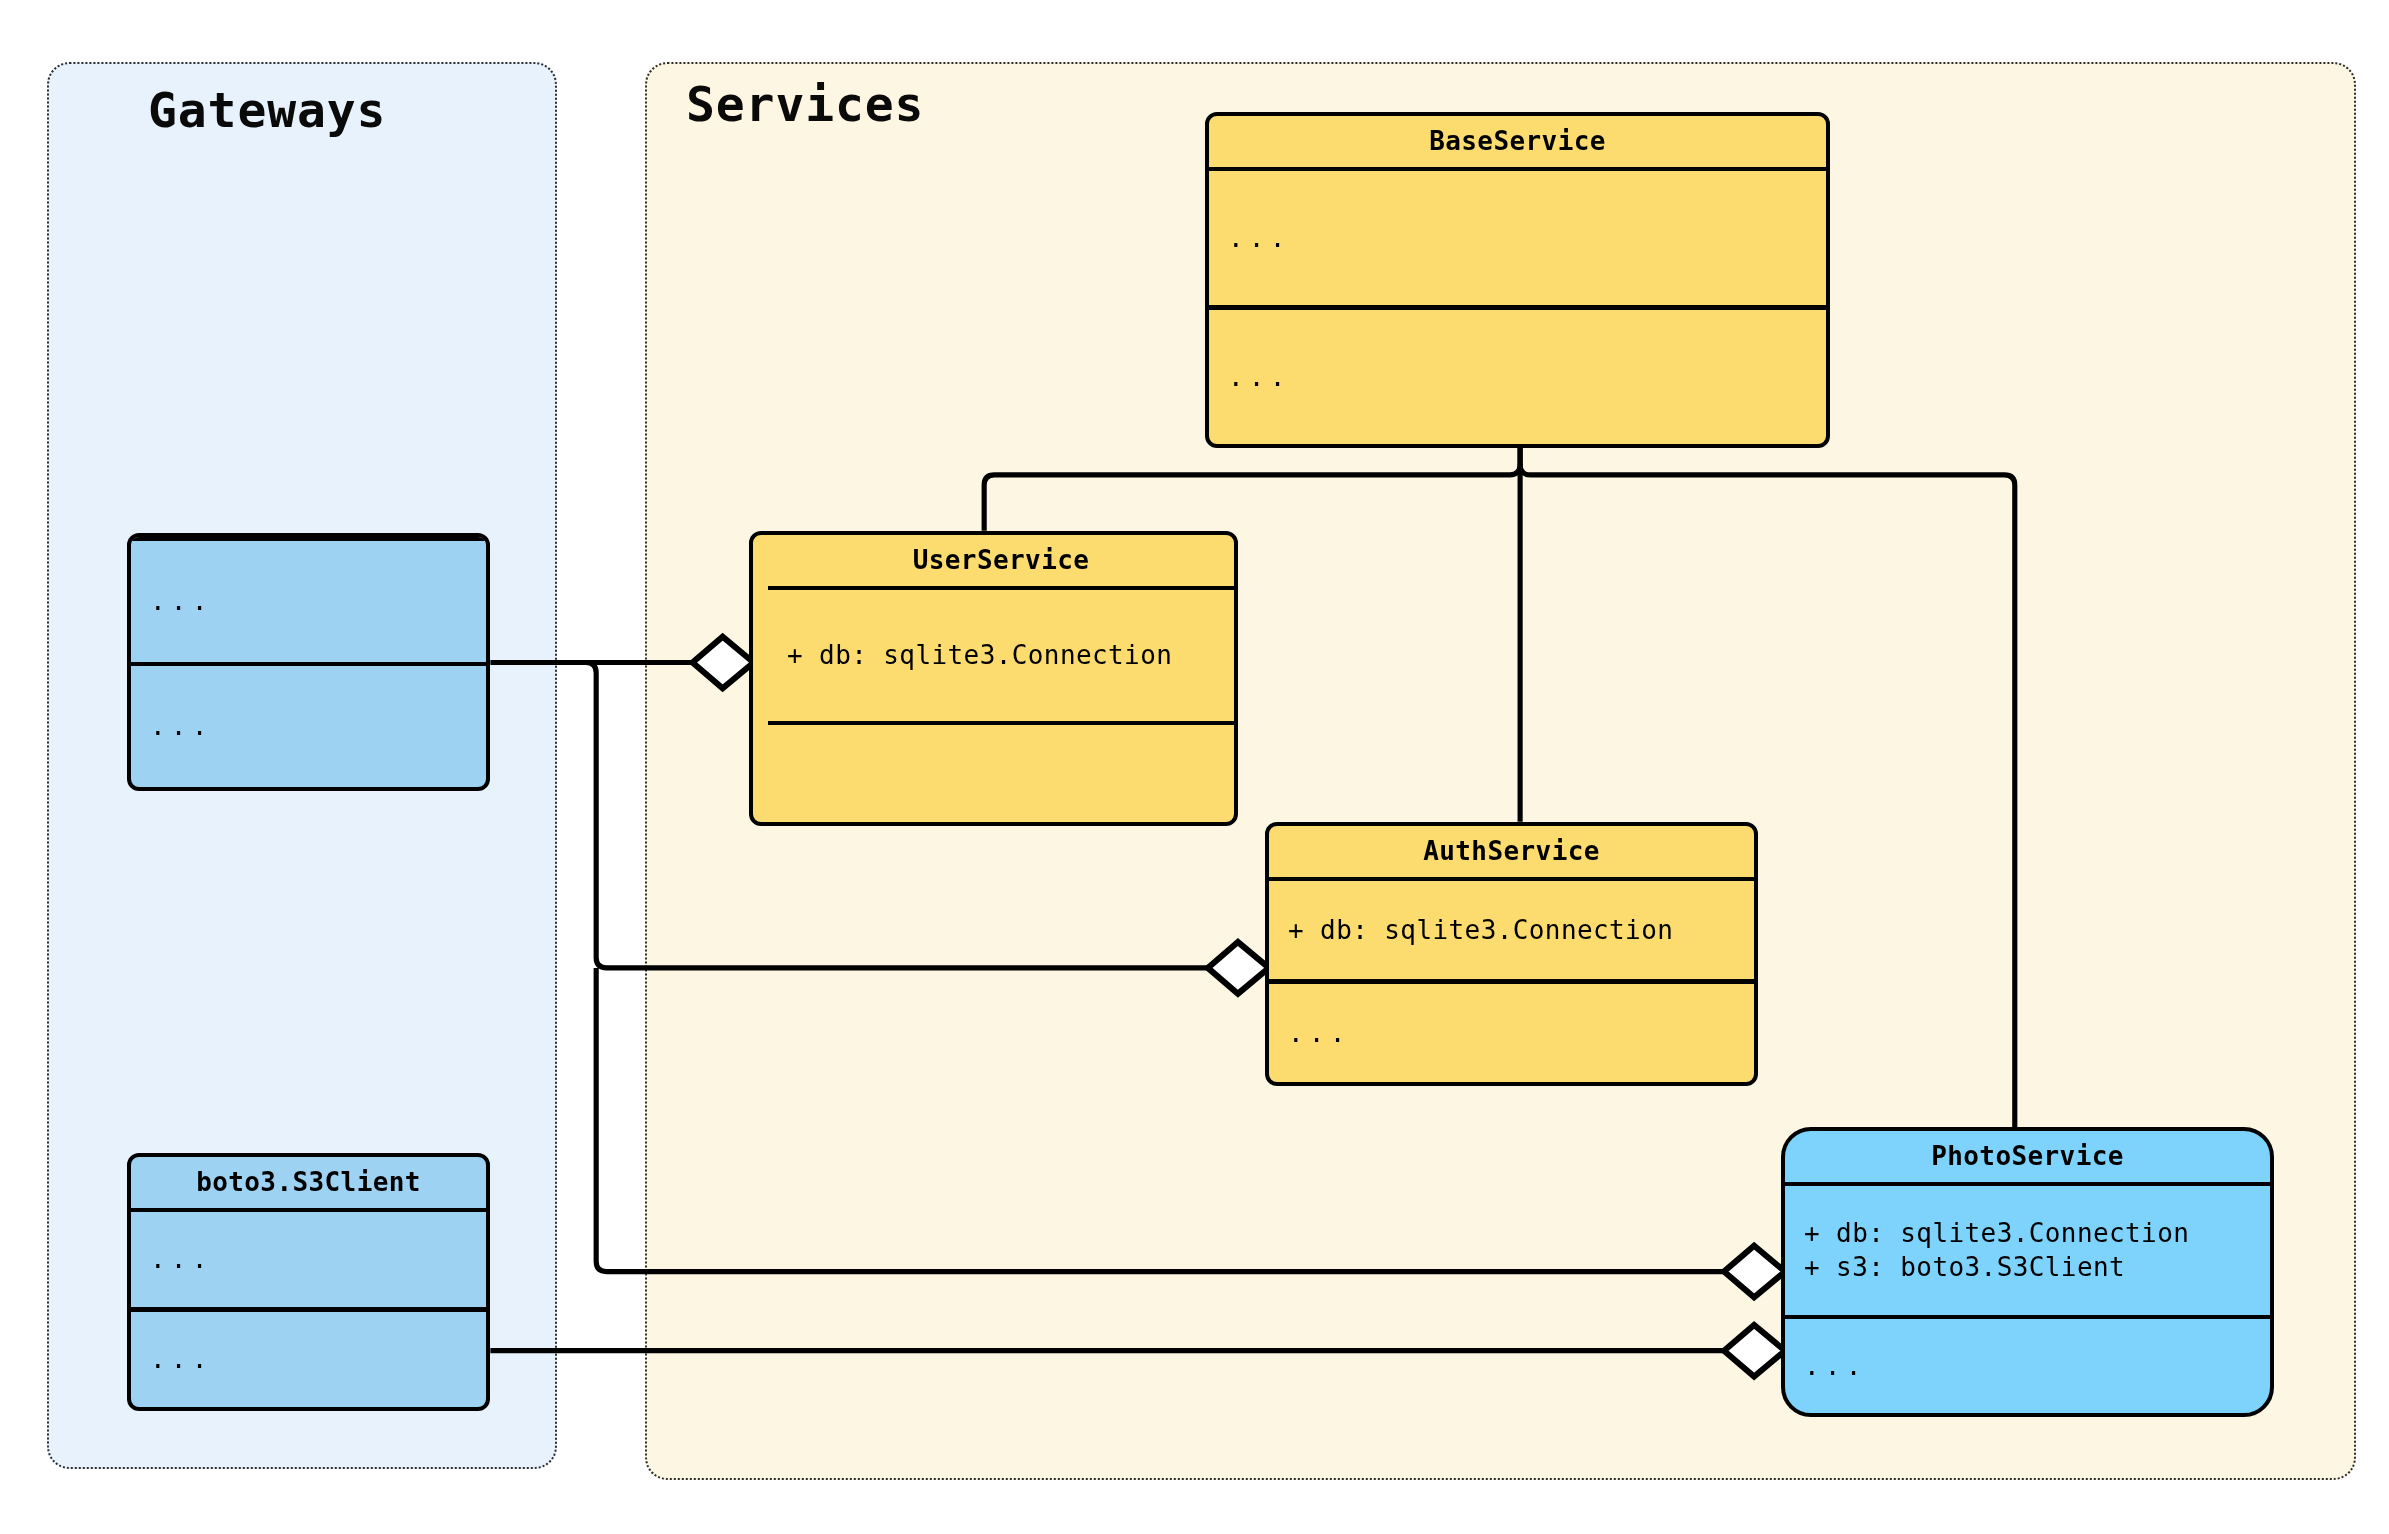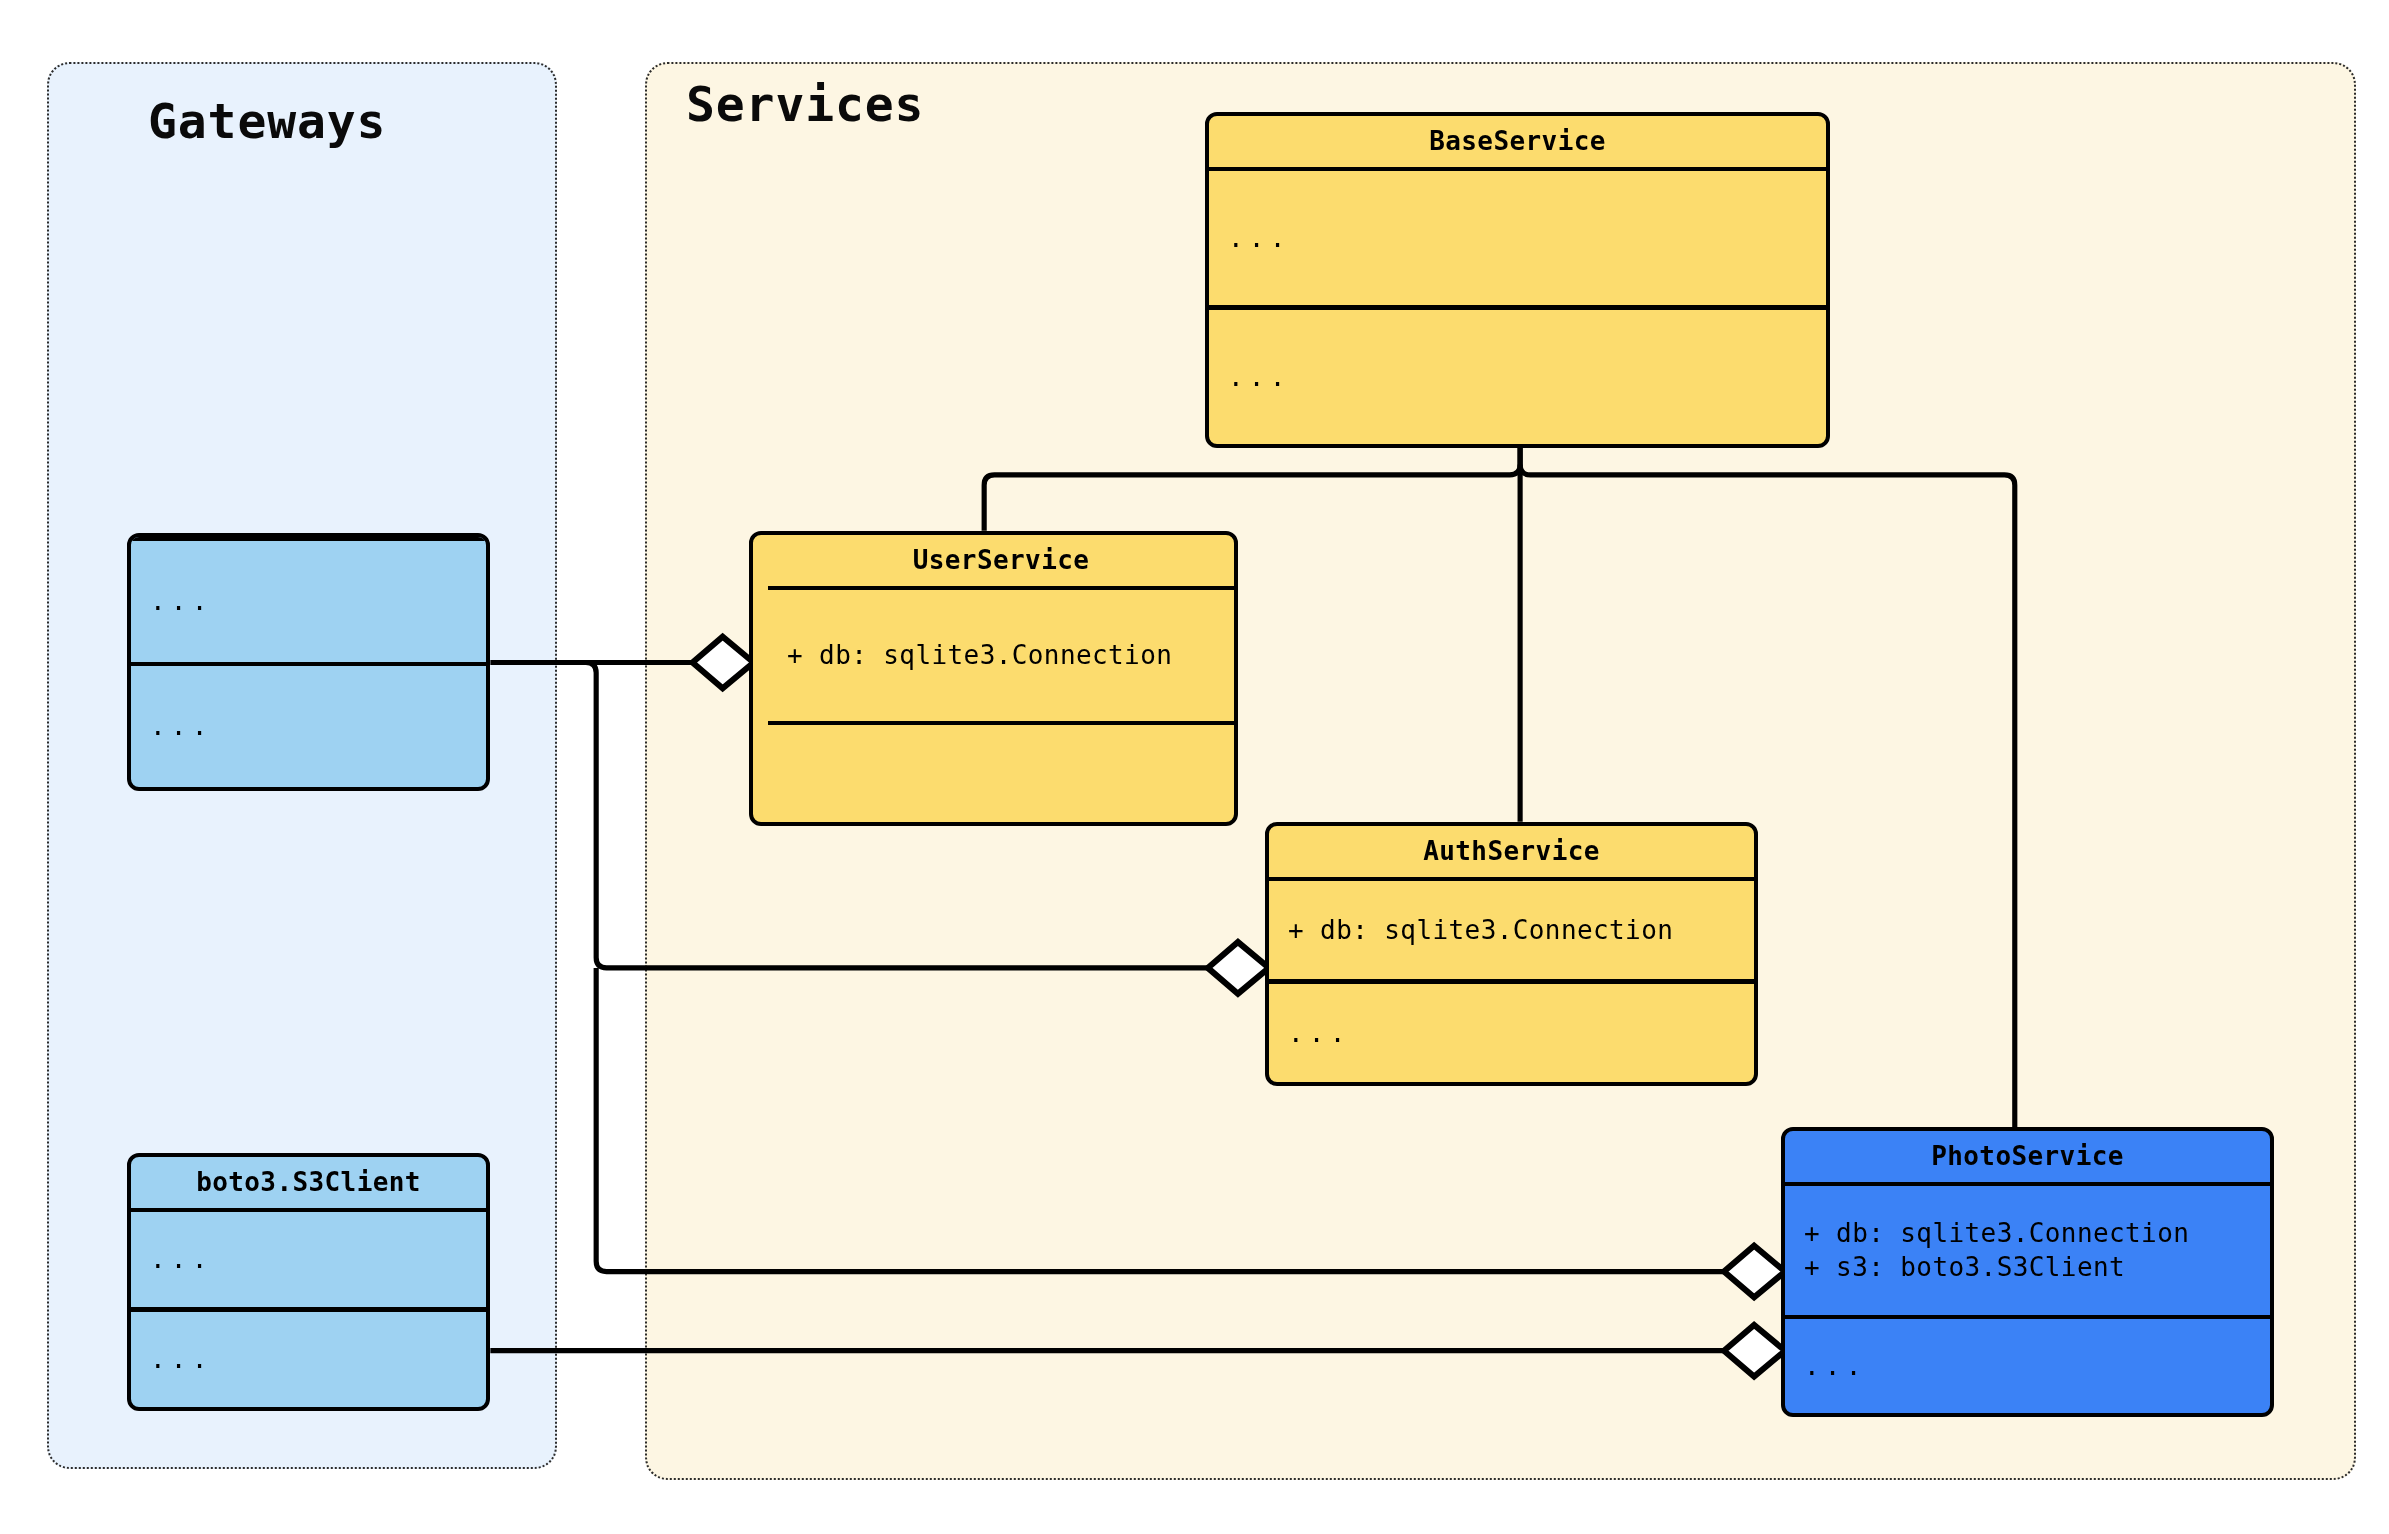--- a/index.html
+++ b/index.html
@@ -84,21 +84,21 @@
   }
 </style>
 </head>
 <body>
 
 <div id="canvas">
 
   <div class="pkg" style="left:47px; top:62px; width:510px; height:1407px; background:#e8f2fd;"></div>
   <div class="pkg" style="left:645px; top:62px; width:1711px; height:1418px; background:#fdf6e3;"></div>
 
-  <div class="pkg-title" style="left:148px; top:93px;">Gateways</div>
+  <div class="pkg-title" style="left:148px; top:82px;">Gateways</div>
   <div class="pkg-title" style="left:686px; top:76px;">Services</div>
 
   <svg class="layer" viewBox="0 0 2777 1783">
     <g fill="none" stroke="#000000" stroke-width="6" stroke-linecap="butt" stroke-linejoin="round">
 
       <path d="M 1767 500 L 1767 540 Q 1767 552 1755 552 L 1156 552 Q 1144 552 1144 564 L 1144 617"></path>
       <path d="M 1767 500 L 1767 955"></path>
       <path d="M 1767 540 Q 1767 552 1779 552 L 2330 552 Q 2342 552 2342 564 L 2342 1310"></path>
 
       <path d="M 570 770 L 814 770"></path>
@@ -147,21 +147,21 @@
     <div class="cls-sep"></div>
     <div class="cls-compartment">
       <div class="cls-line">+ db: sqlite3.Connection</div>
     </div>
     <div class="cls-sep"></div>
     <div class="cls-compartment">
       <div class="cls-line dots">...</div>
     </div>
   </div>
 
-  <div class="cls" style="left:1781px; top:1127px; width:493px; height:290px; background:#3b82f6;">
+  <div class="cls" style="left:1781px; top:1127px; width:493px; height:290px; background:#7dd3fc;border-radius:30px;">
     <div class="cls-name">PhotoService</div>
     <div class="cls-sep"></div>
     <div class="cls-compartment">
       <div class="cls-line">+ db: sqlite3.Connection</div>
       <div class="cls-line">+ s3: boto3.S3Client</div>
     </div>
     <div class="cls-sep"></div>
     <div class="cls-compartment">
       <div class="cls-line dots">...</div>
     </div>

